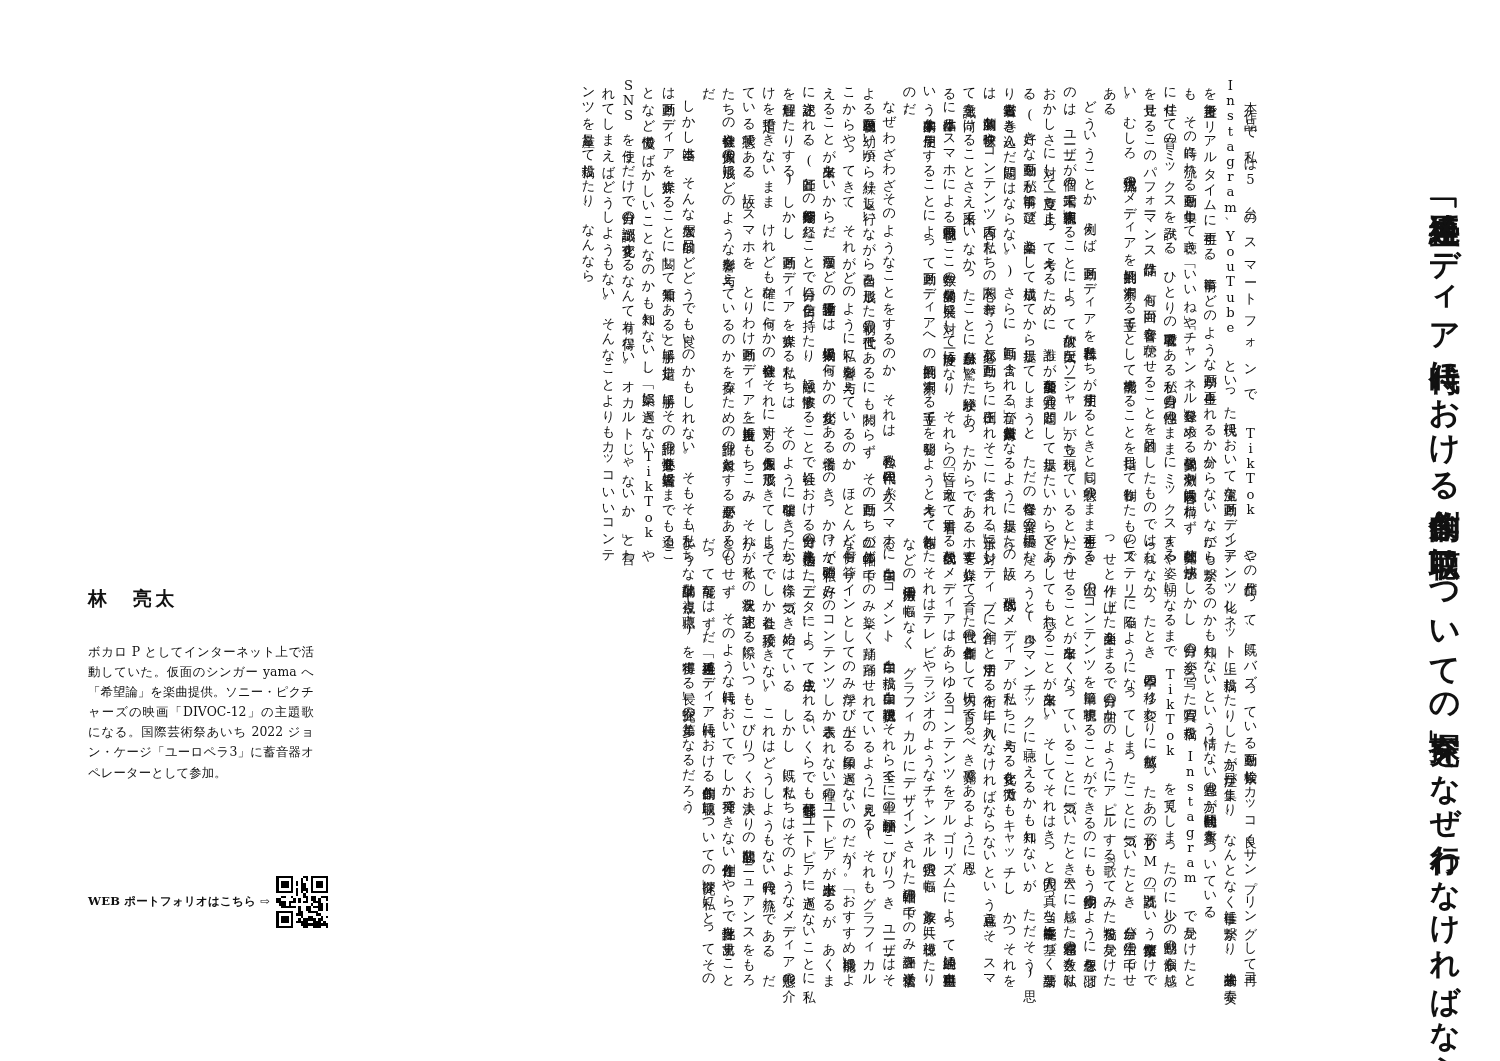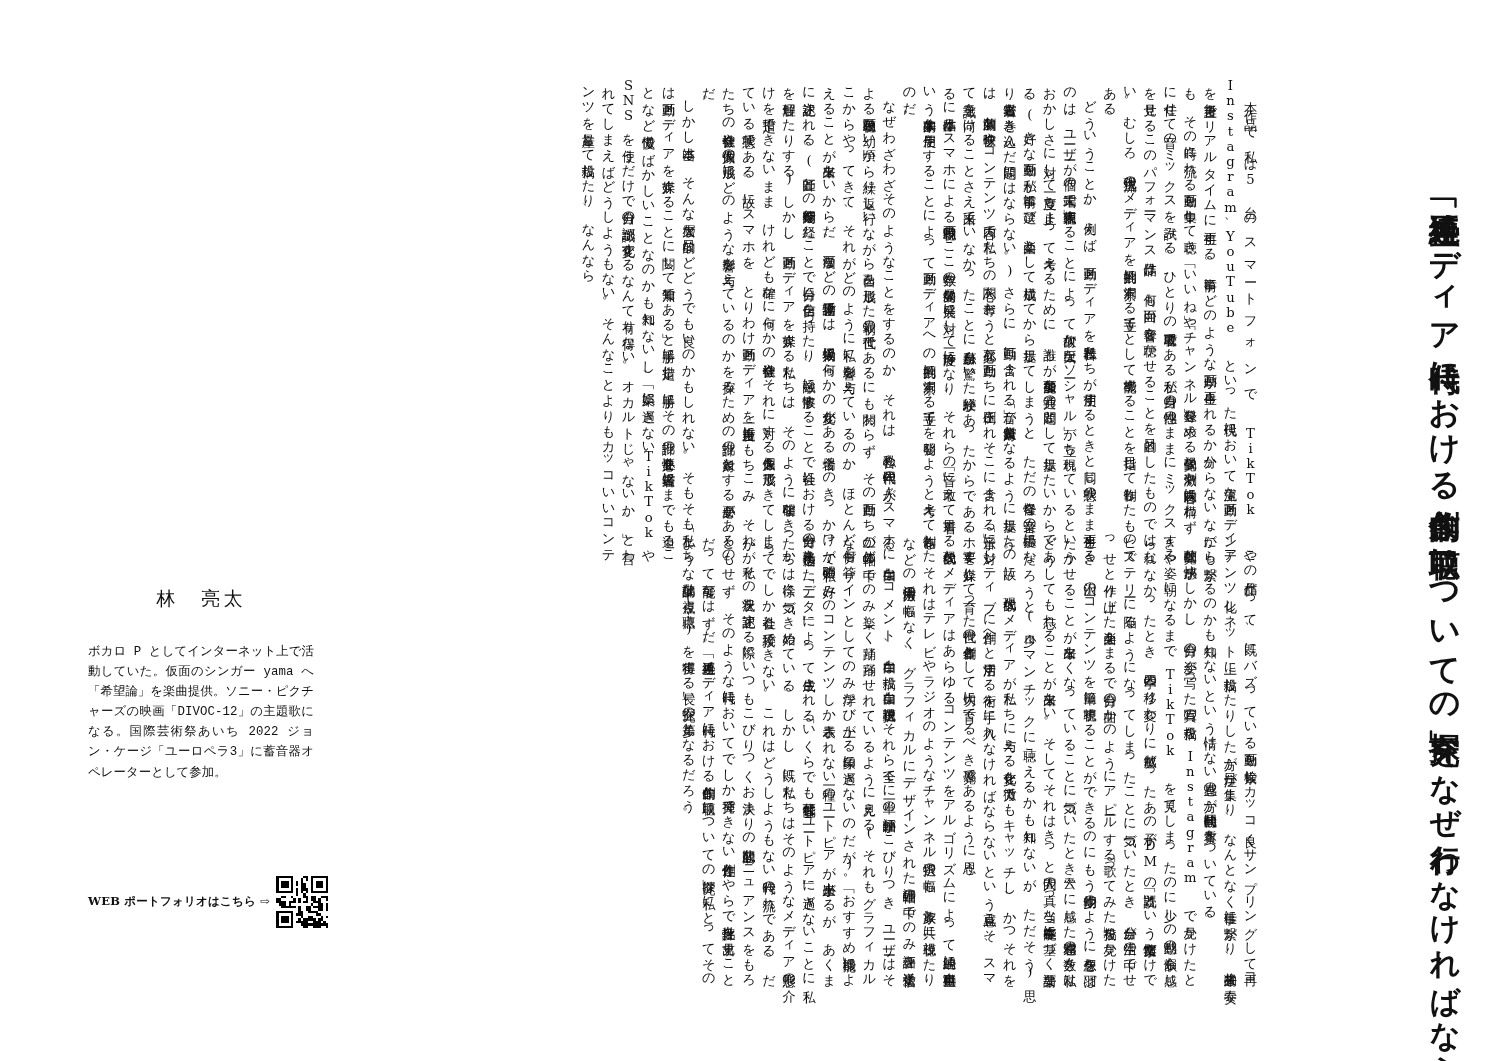--- a/index.html
+++ b/index.html
@@ -82,33 +82,33 @@
   
   #author-area {
     position: absolute;
     left: 88px;
     top: 586px;
     width: 226px;
     font-family: "DejaVu Serif", "Liberation Serif", serif;
   }
   #author-name {
     font-size: 19px;
-    font-weight: 400;
-    text-align: center;
+    font-weight: 700;
+    text-align: left;
     letter-spacing: 0.18em;
     margin: 0 0 30px 0;
   }
   #author-bio p {
     font-size: 12.4px;
     line-height: 1.62;
     margin: 0 0 18px 0;
     text-align: justify;
     letter-spacing: 0.005em;
   }
-  #author-bio p:last-child { margin-bottom: 8px; font-family: Liberation Mono, monospace; }
+  #author-bio p:last-child { margin-bottom: 8px; }
 
   
   #portfolio-row {
     position: absolute;
     left: 88px;
     top: 876px;
     width: 226px;
     display: flex;
     align-items: center;
     justify-content: flex-start;

